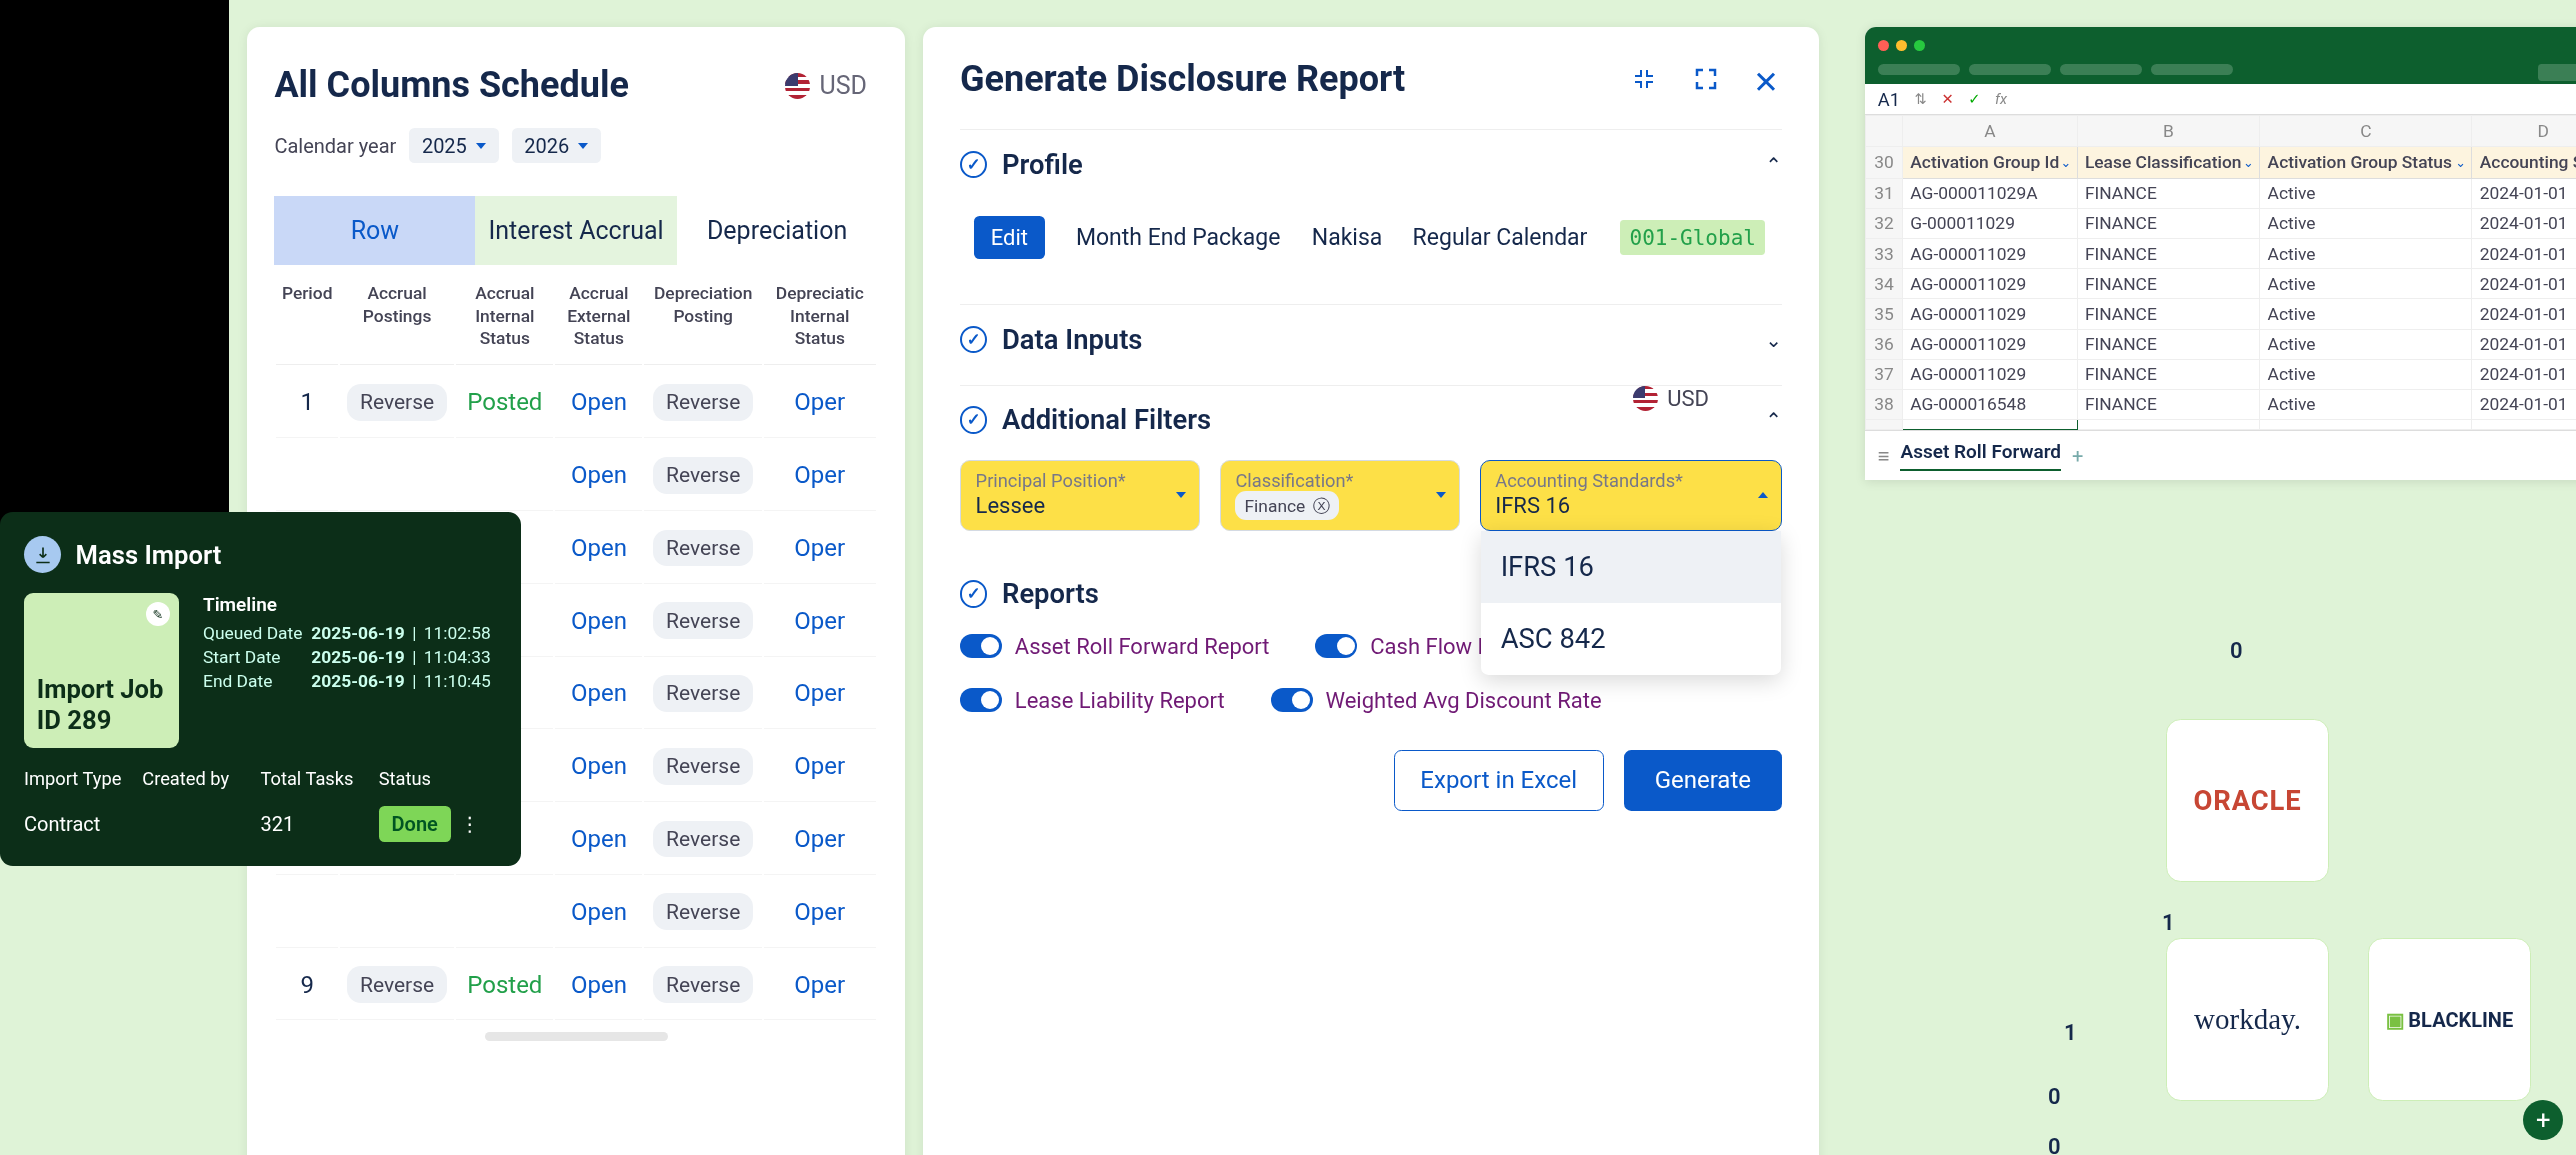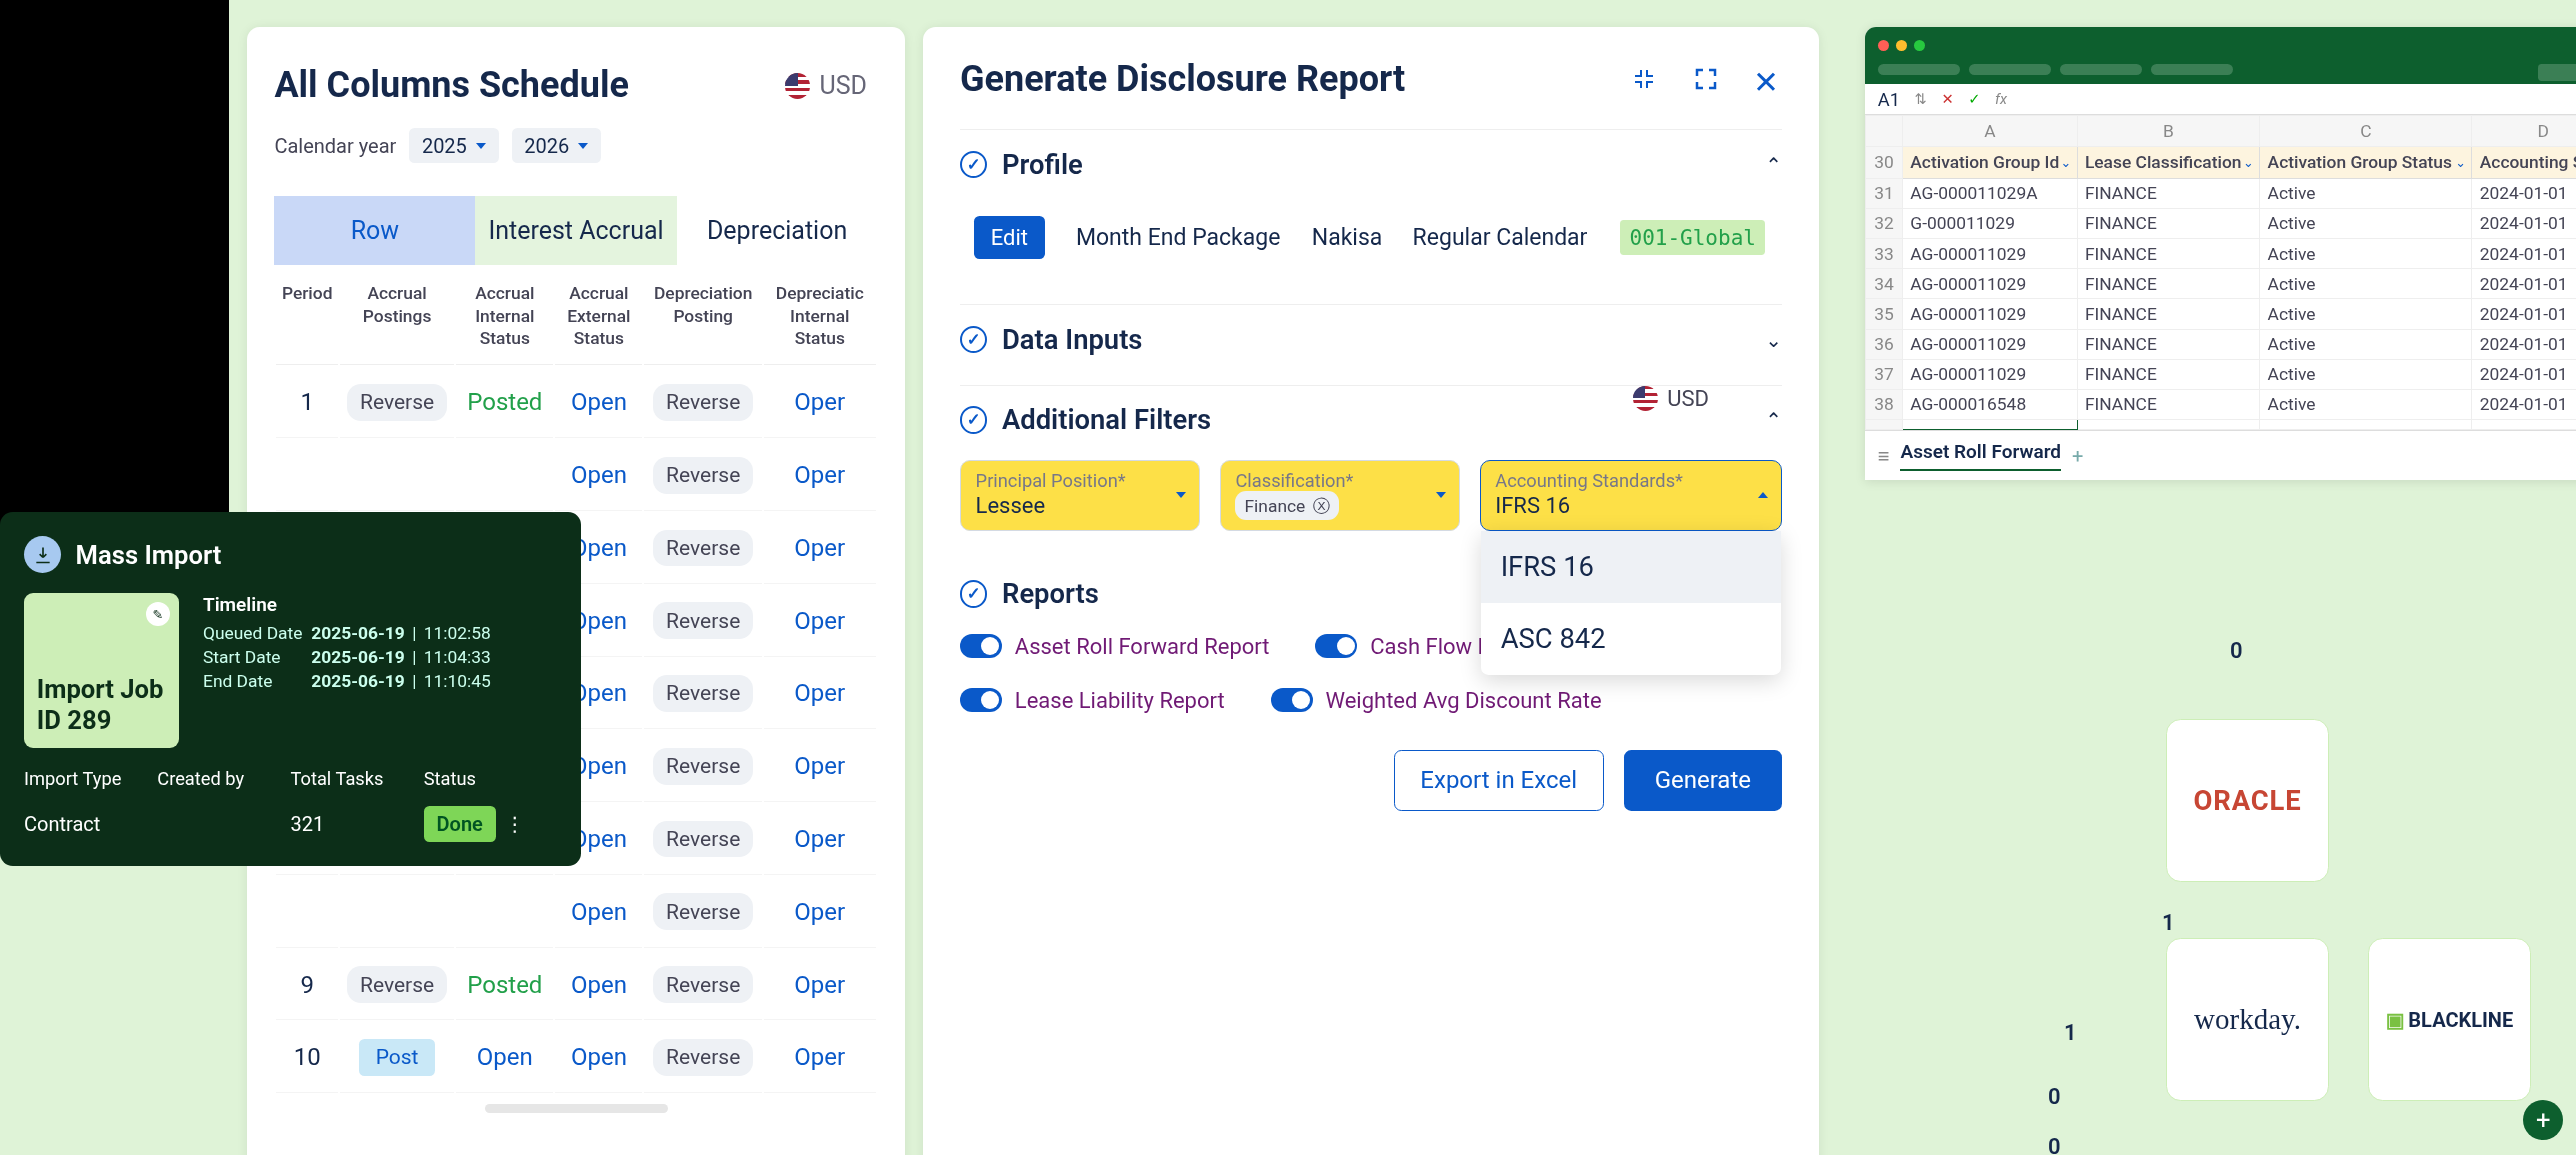--- a/index.html
+++ b/index.html
@@ -24,21 +24,21 @@
 .tab1.alt { background:#e4f4de; }
 .tbl1 { width:100%; margin-top:0; }
 .tbl1 th { font-size:17.4px; color:#445; font-weight:500; padding:14.6px 5.5px; text-align:center; vertical-align:top; line-height:1.3; border-bottom:0.9px solid #eee; }
 .tbl1 td { font-size:24px; text-align:center; padding:16.5px 5.5px; color:#0a59c9; border-bottom:0.9px solid #f4f4f4; }
 .tbl1 td.period { color:#15284b; }
 .btn-rev { background:#eef1f5; color:#445; border-radius:14px; padding:6.4px 12.8px; font-size:21px; border:none; }
 .btn-post { background:#c9e8f7; color:#0a59c9; border-radius:5.5px; padding:6.4px 16.5px; font-size:21px; border:none; }
 .posted { color:#22a04a; font-size:24px; }
 
 
-.mi { position:absolute; left:0; top:512px; width:581px; background:#0c2e18; border-radius:12.8px; padding:24px; color:#fff; z-index:5; }
+.mi { position:absolute; left:0; top:512px; width:521px; background:#0c2e18; border-radius:12.8px; padding:24px; color:#fff; z-index:5; }
 .mi-head { display:flex; align-items:center; gap:14.6px; margin-bottom:20px; }
 .mi-badge { width:37px; height:37px; border-radius:50%; background:#a7c9f0; display:flex; align-items:center; justify-content:center; }
 .mi-title { font-size:25.6px; font-weight:600; }
 .mi-body { display:flex; gap:24px; }
 .mi-card { background:#cdeeb7; border-radius:9.1px; width:155px; height:155px; position:relative; padding:12.8px; }
 .mi-card-text { position:absolute; bottom:12.8px; left:12.8px; color:#0c2e18; font-size:25.6px; font-weight:700; line-height:1.2; }
 .mi-edit { position:absolute; top:9.1px; right:9.1px; width:24px; height:24px; background:#fff; border-radius:50%; display:flex;align-items:center;justify-content:center;font-size:12.8px;color:#0c2e18; }
 .mi-timeline { font-size:19px; }
 .mi-tl-label { font-weight:600; margin-bottom:7.3px; }
 .mi-tl-row { display:flex; gap:7.3px; font-size:17.4px; margin:3.7px 0; color:#cfe; }
@@ -228,28 +228,20 @@
             <td><span style="color:#0a59c9">Oper</span></td>
           </tr>
           <tr>
             <td class="period">9</td>
             <td><button class="btn-rev">Reverse</button></td>
             <td><span class="posted">Posted</span></td>
             <td><span style="color:#0a59c9">Open</span></td>
             <td><button class="btn-rev">Reverse</button></td>
             <td><span style="color:#0a59c9">Oper</span></td>
           </tr>
-          <tr>
-            <td class="period">10</td>
-            <td><button class="btn-post">Post</button></td>
-            <td><span style="color:#0a59c9">Open</span></td>
-            <td><span style="color:#0a59c9">Open</span></td>
-            <td><button class="btn-rev">Reverse</button></td>
-            <td><span style="color:#0a59c9">Oper</span></td>
-          </tr>
         </tbody>
   </table>
   <div class="scrollbar"></div>
 </div>
 
 <div class="mi">
   <div class="mi-head">
     <div class="mi-badge">
       <svg width="20" height="20" viewBox="0 0 24 24" fill="none" stroke="#0c2e18" stroke-width="2">
             <path d="M12 3v12m0 0l-4-4m4 4l4-4M4 21h16"></path>

